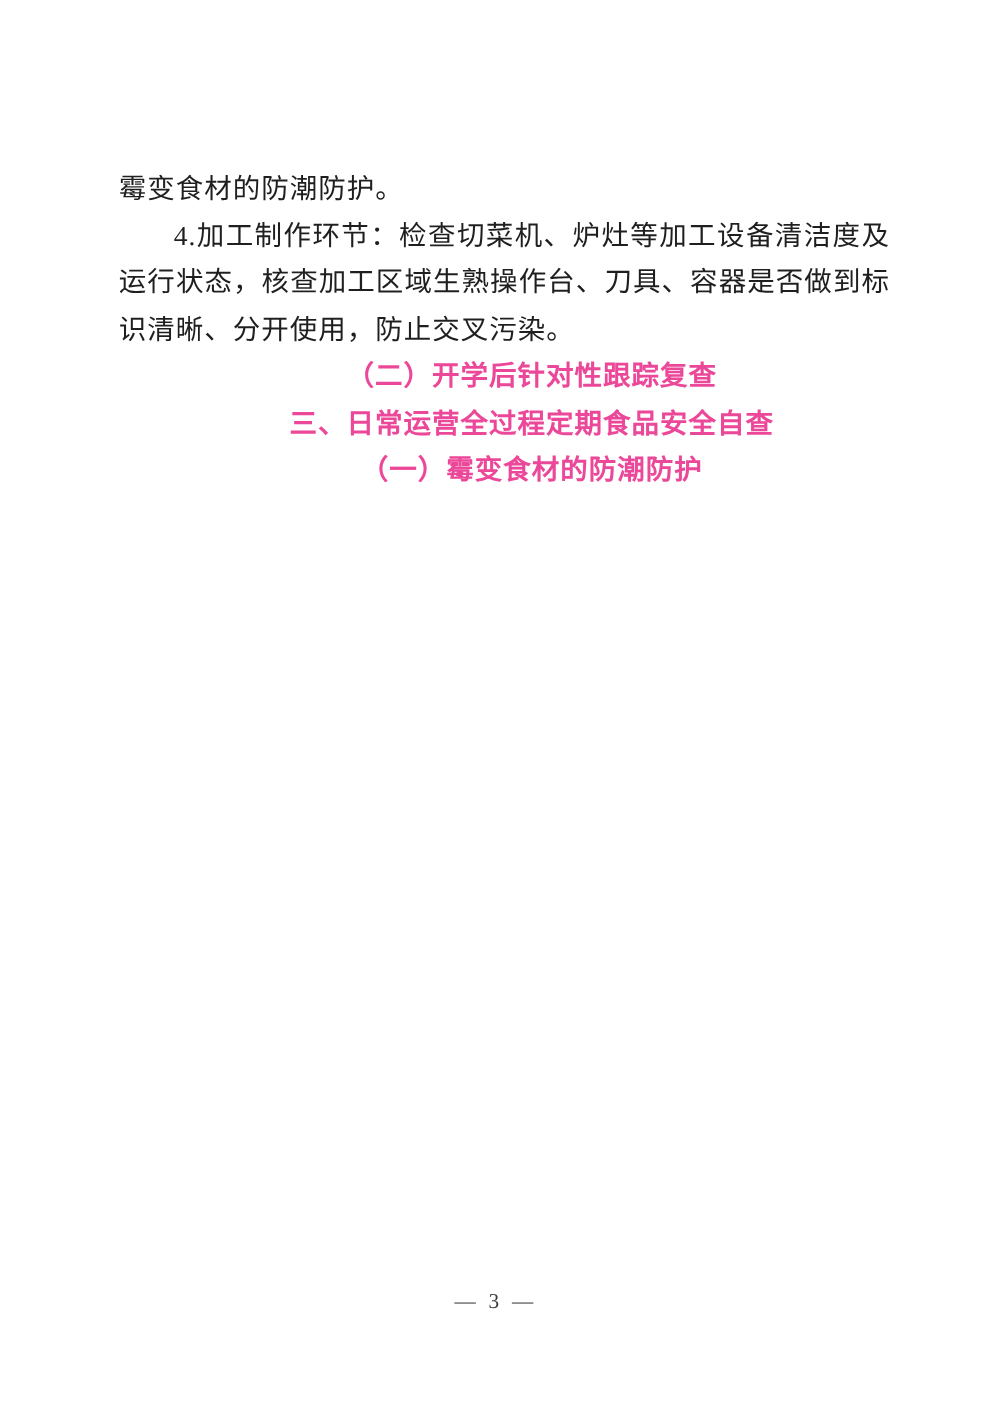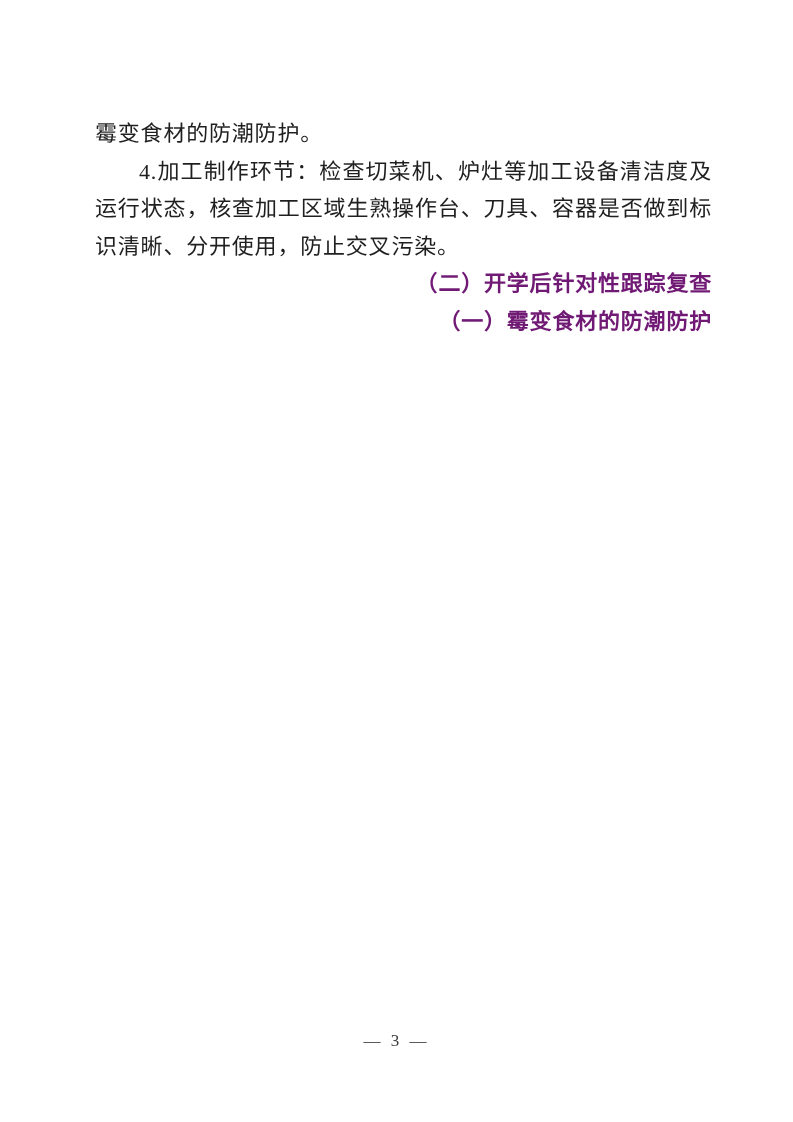--- a/index.html
+++ b/index.html
@@ -12,41 +12,41 @@
     width: 793px;
     height: 1122px;
     background: #ffffff;
     overflow: hidden;
     font-family: "Liberation Serif", "DejaVu Serif", serif;
     color: #1f1f1f;
   }
   .doc-body {
     position: absolute;
     left: 95px;
-    top: 115px;
+    top: 132px;
     width: 617px;
   }
   .doc-body p {
     margin: 0;
     font-size: 22px;
     line-height: 37.5px;
     letter-spacing: 0.8px;
     text-align: justify;
     text-justify: inter-ideograph;
     word-break: break-all;
     color: #1f1f1f;
     font-weight: 400;
   }
   .doc-body p.indent {
     text-indent: 2em;
   }
   .doc-body p.head {
     font-weight: 700;
-    color: #701a75;
-    text-align: right;
+    color: #ec4899;
+    text-align: center;
   }
   .page-footer {
     position: absolute;
     top: 1031px;
     left: 0;
     width: 100%;
     text-align: center;
   }
   .page-footer span {
     font-size: 17px;
@@ -58,20 +58,21 @@
 </style>
 </head>
 <body>
 
 <div class="page">
 
   <div class="doc-body">
     <p class="cont">霉变食材的防潮防护。</p>
     <p class="indent">4.加工制作环节：检查切菜机、炉灶等加工设备清洁度及运行状态，核查加工区域生熟操作台、刀具、容器是否做到标识清晰、分开使用，防止交叉污染。</p>
     <p class="indent head">（二）开学后针对性跟踪复查</p>
+    <p class="indent head">三、日常运营全过程定期食品安全自查</p>
     <p class="indent head">（一）霉变食材的防潮防护</p>
   </div>
 
   <div class="page-footer">
     <span>— 3 —</span>
   </div>
 
 </div>
 
 </body></html>

